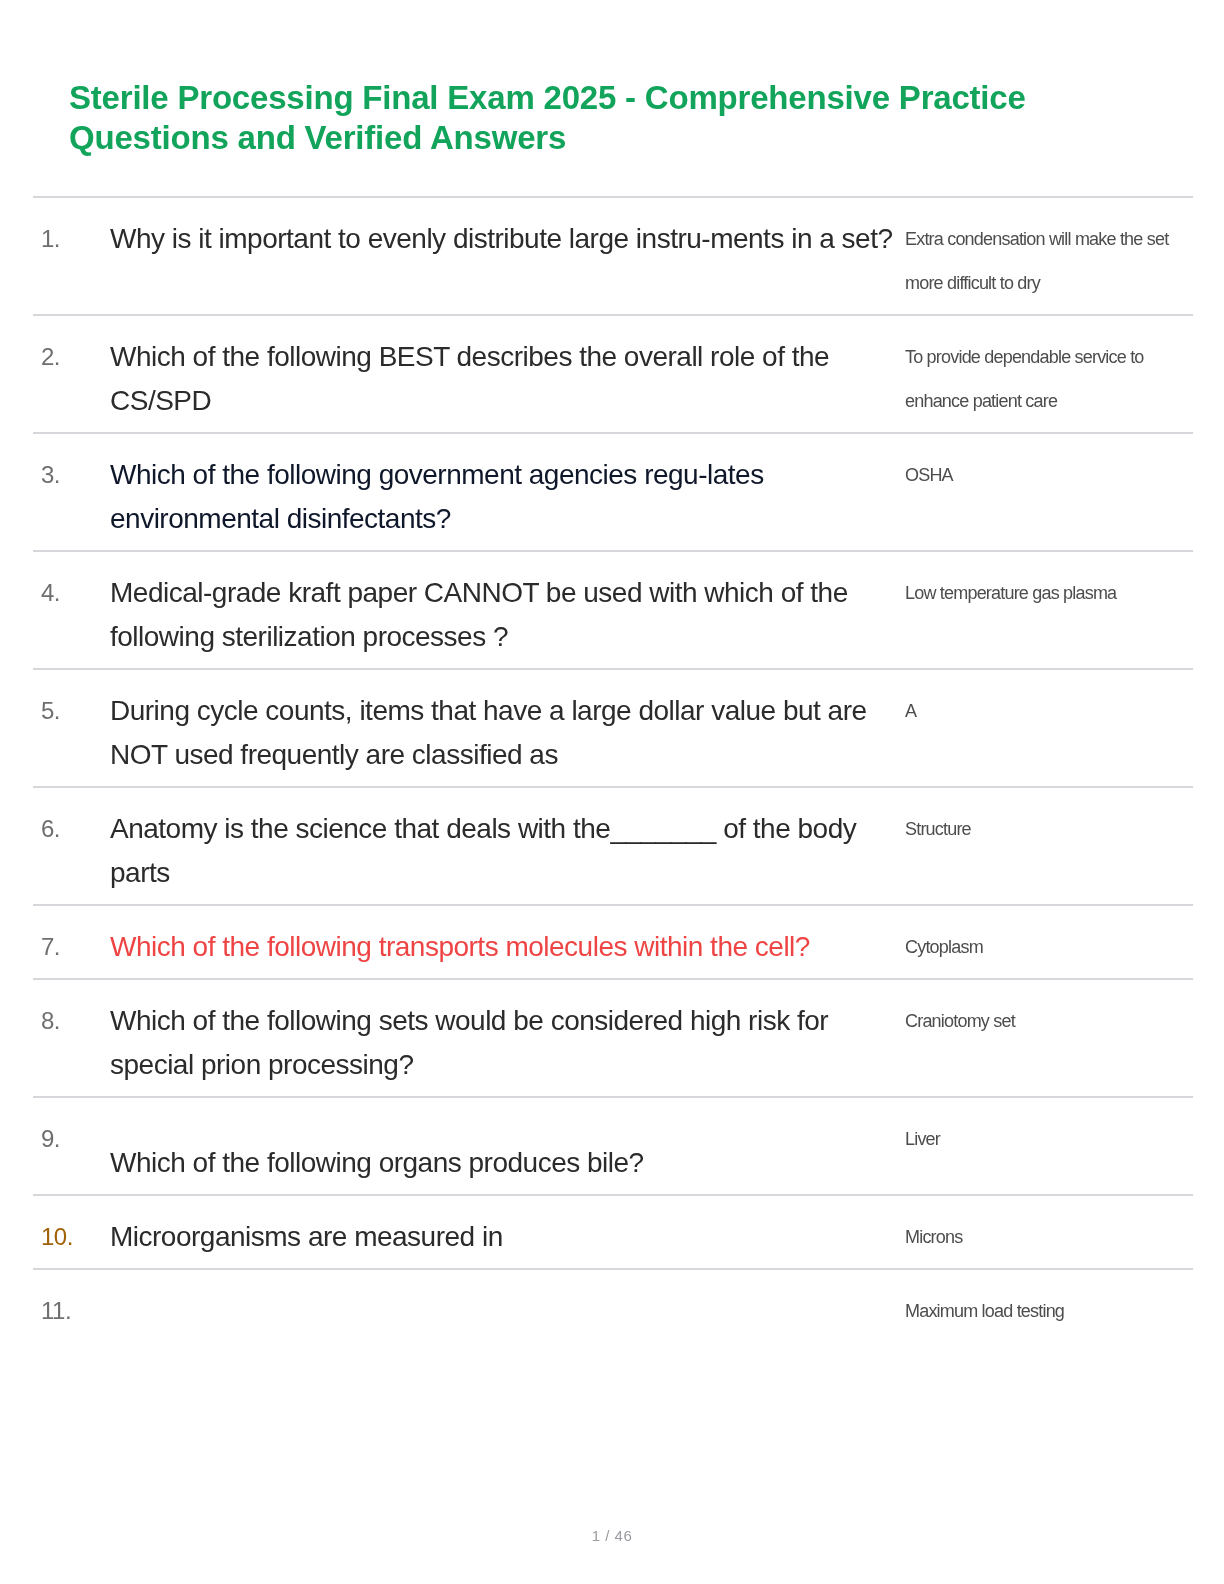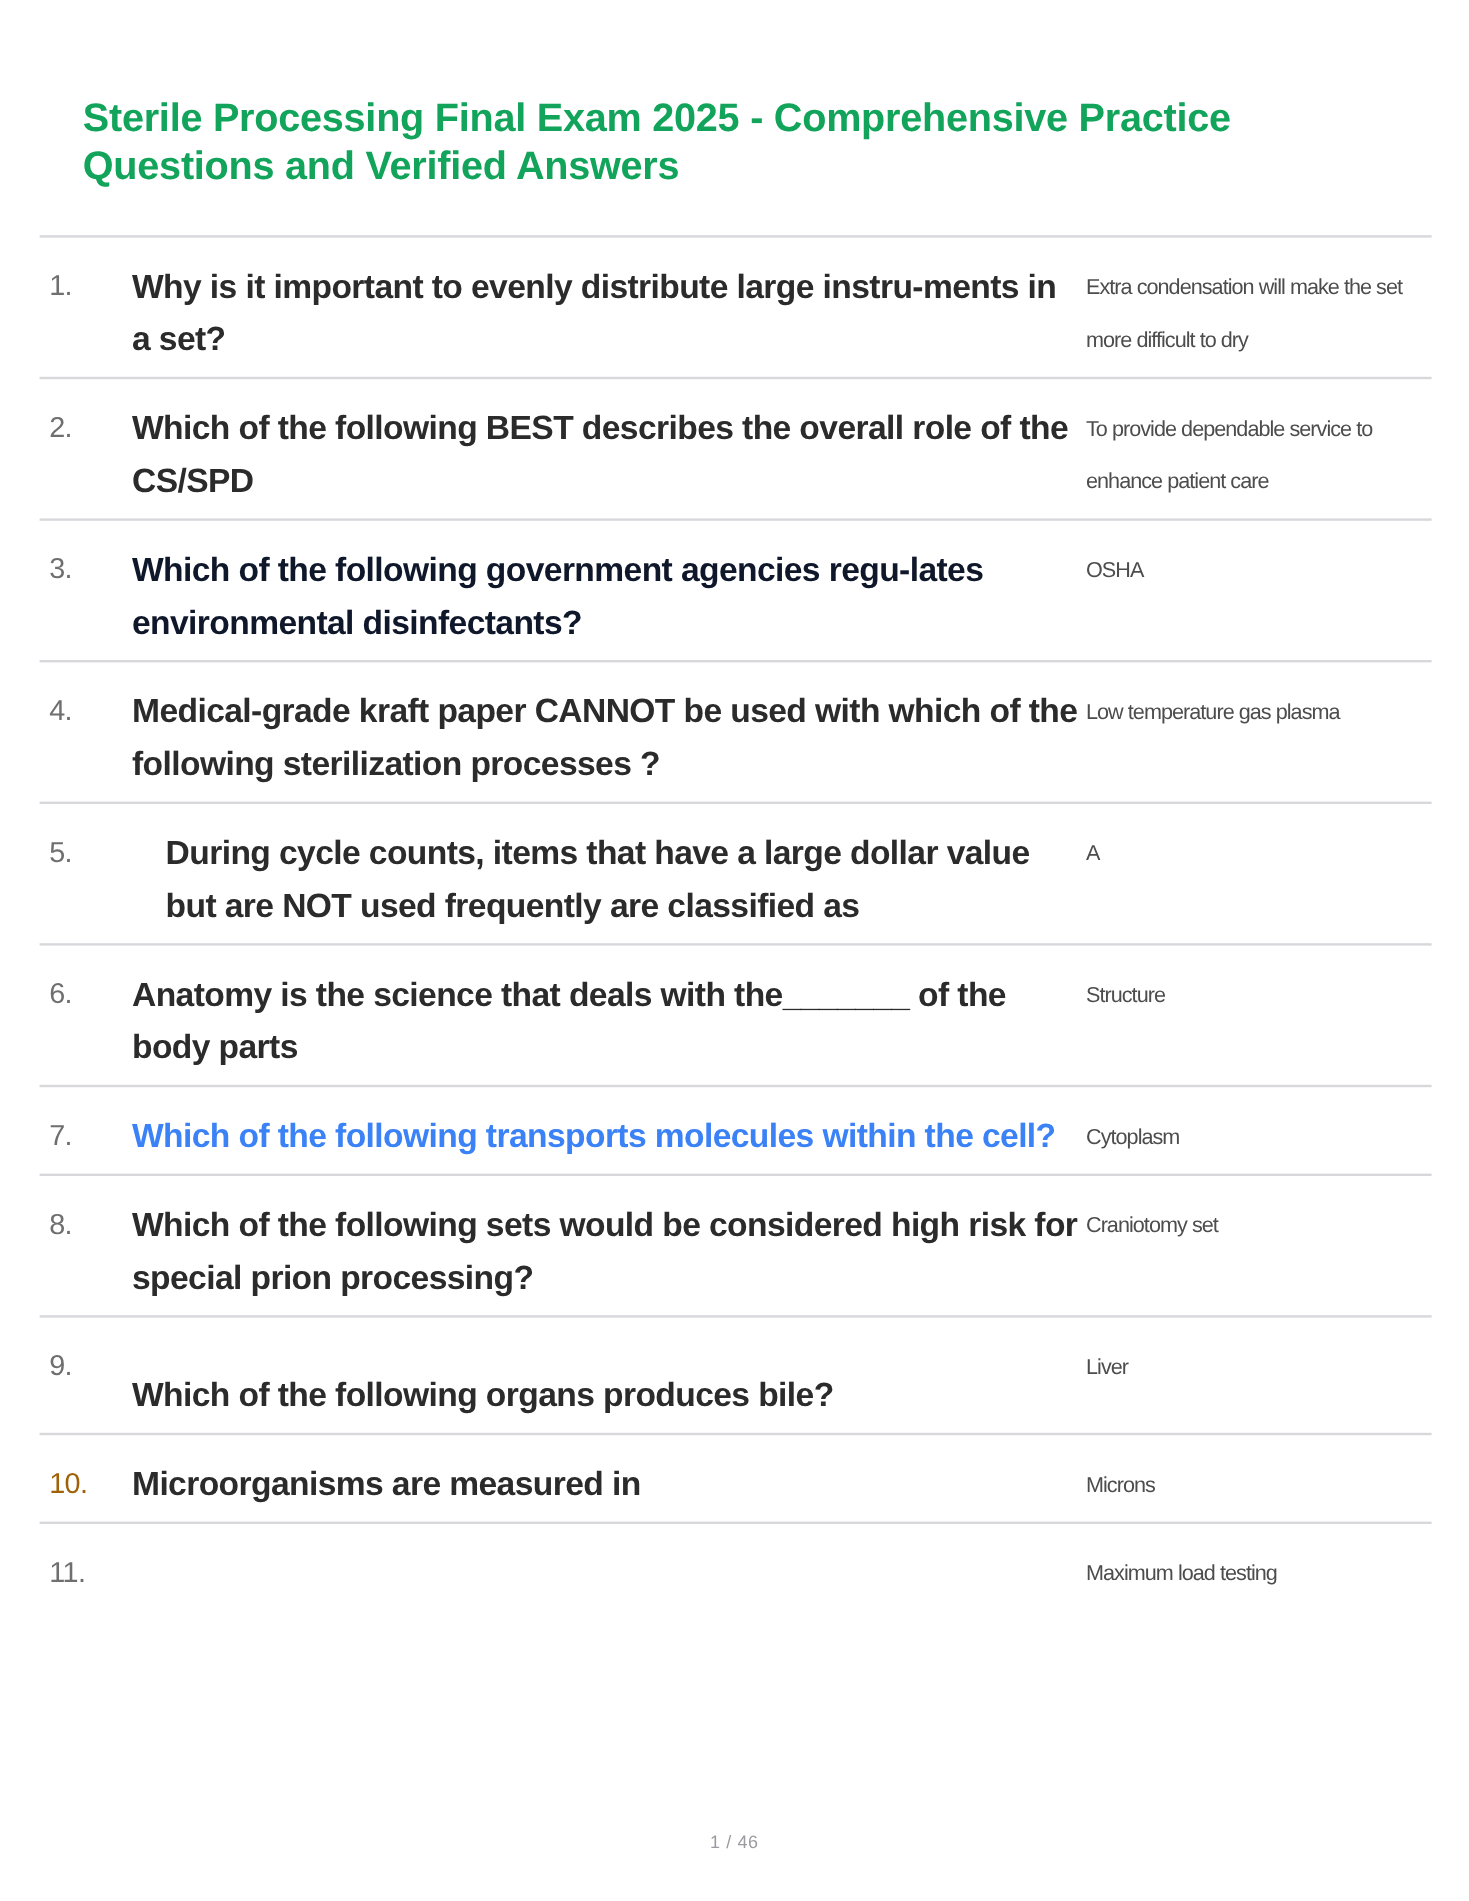--- a/index.html
+++ b/index.html
@@ -41,21 +41,21 @@
   .qa-num {
     font-size: 24px;
     line-height: 44px;
     color: #6f6f6f;
     letter-spacing: -0.5px;
     padding-left: 8px;
   }
   .qa-question {
     font-size: 28px;
     line-height: 44px;
-    font-weight: 700;
+    font-weight: 400;
     color: #2b2b2b;
     letter-spacing: -0.5px;
     padding-right: 4px;
   }
   .qa-answer {
     font-size: 18px;
     line-height: 44px;
     color: #4d4d4d;
     letter-spacing: -0.8px;
   }
@@ -95,33 +95,33 @@
   </div>
 
   <div class="qa-row" style="border-top-color: rgb(216, 216, 220);">
     <div class="qa-num" style="color: rgb(111, 111, 111);">4.</div>
     <div class="qa-question" style="color: rgb(43, 43, 43);">Medical-grade kraft paper CANNOT be used with which of the following sterilization processes ?</div>
     <div class="qa-answer" style="color: rgb(77, 77, 77);">Low temperature gas plasma</div>
   </div>
 
   <div class="qa-row" style="border-top-color: rgb(216, 216, 220);">
     <div class="qa-num" style="color: rgb(111, 111, 111);">5.</div>
-    <div class="qa-question" style="color: rgb(43, 43, 43); margin-left: 28px;">During cycle counts, items that have a large dollar value but are NOT used frequently are classified as</div>
+    <div class="qa-question" style="color: rgb(43, 43, 43);">During cycle counts, items that have a large dollar value but are NOT used frequently are classified as</div>
     <div class="qa-answer" style="color: rgb(77, 77, 77);">A</div>
   </div>
 
   <div class="qa-row" style="border-top-color: rgb(216, 216, 220);">
     <div class="qa-num" style="color: rgb(111, 111, 111);">6.</div>
     <div class="qa-question" style="color: rgb(43, 43, 43);">Anatomy is the science that deals with the_______ of the body parts</div>
     <div class="qa-answer" style="color: rgb(77, 77, 77);">Structure</div>
   </div>
 
   <div class="qa-row" style="border-top-color: rgb(216, 216, 220);">
     <div class="qa-num" style="color: rgb(111, 111, 111);">7.</div>
-    <div class="qa-question" style="color: #3b82f6;">Which of the following transports molecules within the cell?</div>
+    <div class="qa-question" style="color: #ef4444;">Which of the following transports molecules within the cell?</div>
     <div class="qa-answer" style="color: rgb(77, 77, 77);">Cytoplasm</div>
   </div>
 
   <div class="qa-row" style="border-top-color: rgb(216, 216, 220);">
     <div class="qa-num" style="color: rgb(111, 111, 111);">8.</div>
     <div class="qa-question" style="color: rgb(43, 43, 43);">Which of the following sets would be considered high risk for special prion processing?</div>
     <div class="qa-answer" style="color: rgb(77, 77, 77);">Craniotomy set</div>
   </div>
 
   <div class="qa-row" style="border-top-color: rgb(216, 216, 220);">

